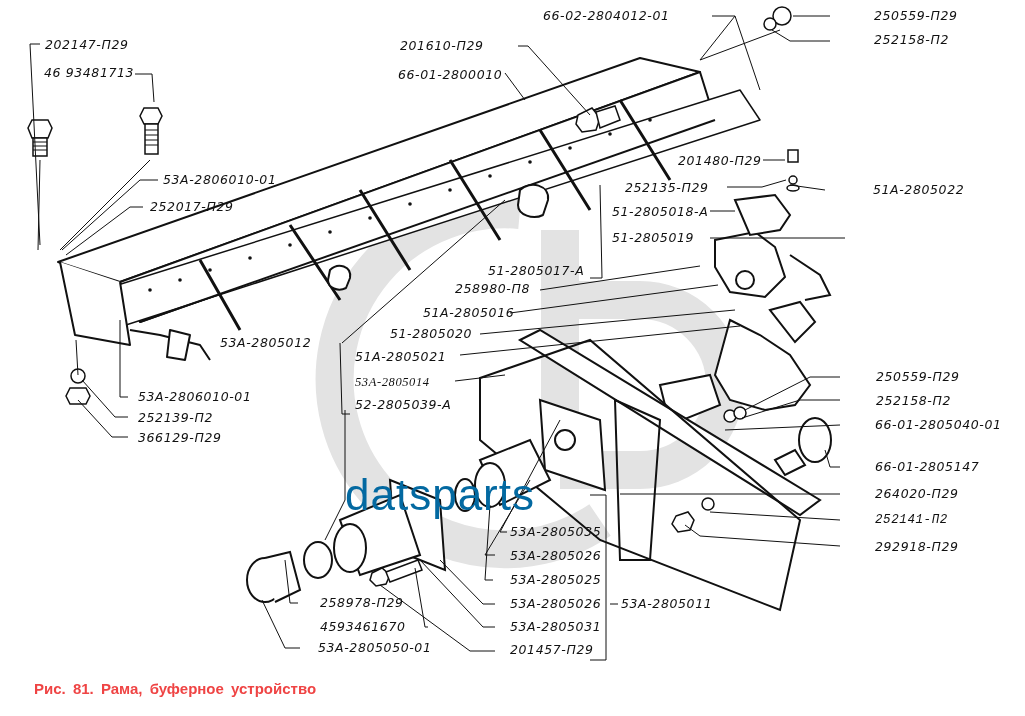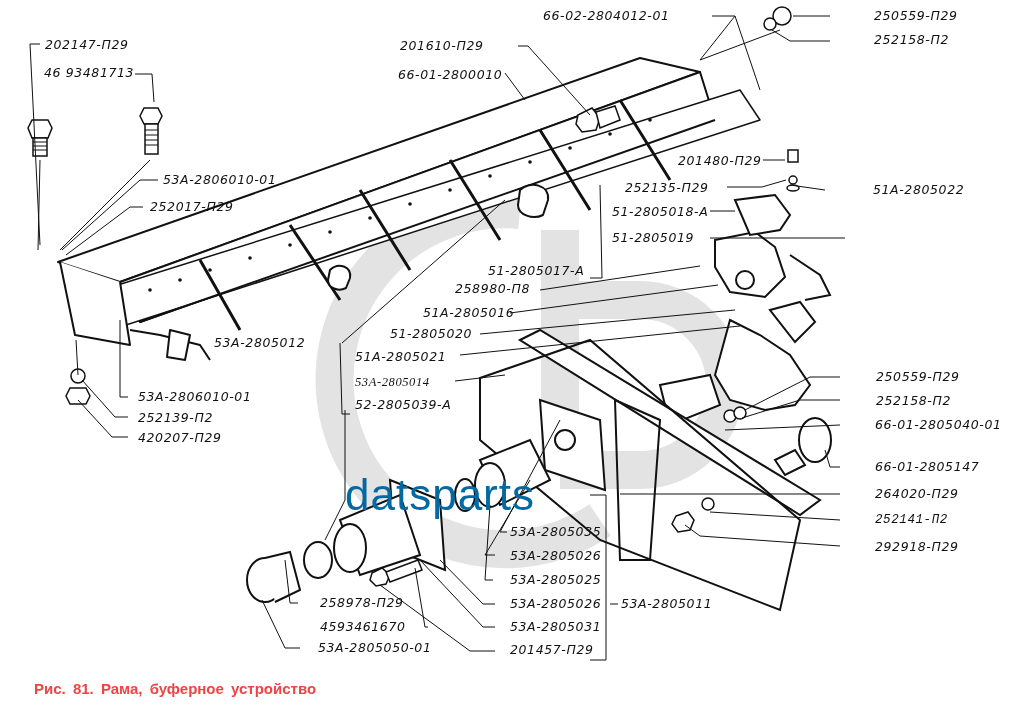--- a/index.html
+++ b/index.html
@@ -186,24 +186,24 @@
 <div class="lbl" style="left:873px;top:183px;">51А-2805022</div>
 <div class="lbl" style="left:612px;top:205px;">51-2805018-А</div>
 <div class="lbl" style="left:612px;top:231px;">51-2805019</div>
 <div class="lbl" style="left:488px;top:264px;">51-2805017-А</div>
 <div class="lbl" style="left:455px;top:282px;">258980-П8</div>
 <div class="lbl" style="left:423px;top:306px;">51А-2805016</div>
 <div class="lbl" style="left:390px;top:327px;">51-2805020</div>
 <div class="lbl" style="left:355px;top:350px;">51А-2805021</div>
 <div class="lbl" style="left:355px;top:375px;font-family:Liberation Serif, serif;">53А-2805014</div>
 <div class="lbl" style="left:355px;top:398px;">52-2805039-А</div>
-<div class="lbl" style="left:214px;top:336px;">53А-2805012</div>
+<div class="lbl" style="left:220px;top:336px;">53А-2805012</div>
 <div class="lbl" style="left:138px;top:390px;">53А-2806010-01</div>
 <div class="lbl" style="left:138px;top:411px;">252139-П2</div>
-<div class="lbl" style="left:138px;top:431px;">420207-П29</div>
+<div class="lbl" style="left:138px;top:431px;">366129-П29</div>
 <div class="lbl" style="left:876px;top:370px;">250559-П29</div>
 <div class="lbl" style="left:876px;top:394px;">252158-П2</div>
 <div class="lbl" style="left:875px;top:418px;">66-01-2805040-01</div>
 <div class="lbl" style="left:875px;top:460px;">66-01-2805147</div>
 <div class="lbl" style="left:875px;top:487px;">264020-П29</div>
 <div class="lbl" style="left:875px;top:513px;font-family:Liberation Mono, monospace;">252141-П2</div>
 <div class="lbl" style="left:875px;top:540px;">292918-П29</div>
 <div class="lbl" style="left:510px;top:525px;">53А-2805035</div>
 <div class="lbl" style="left:510px;top:549px;">53А-2805026</div>
 <div class="lbl" style="left:510px;top:573px;">53А-2805025</div>

